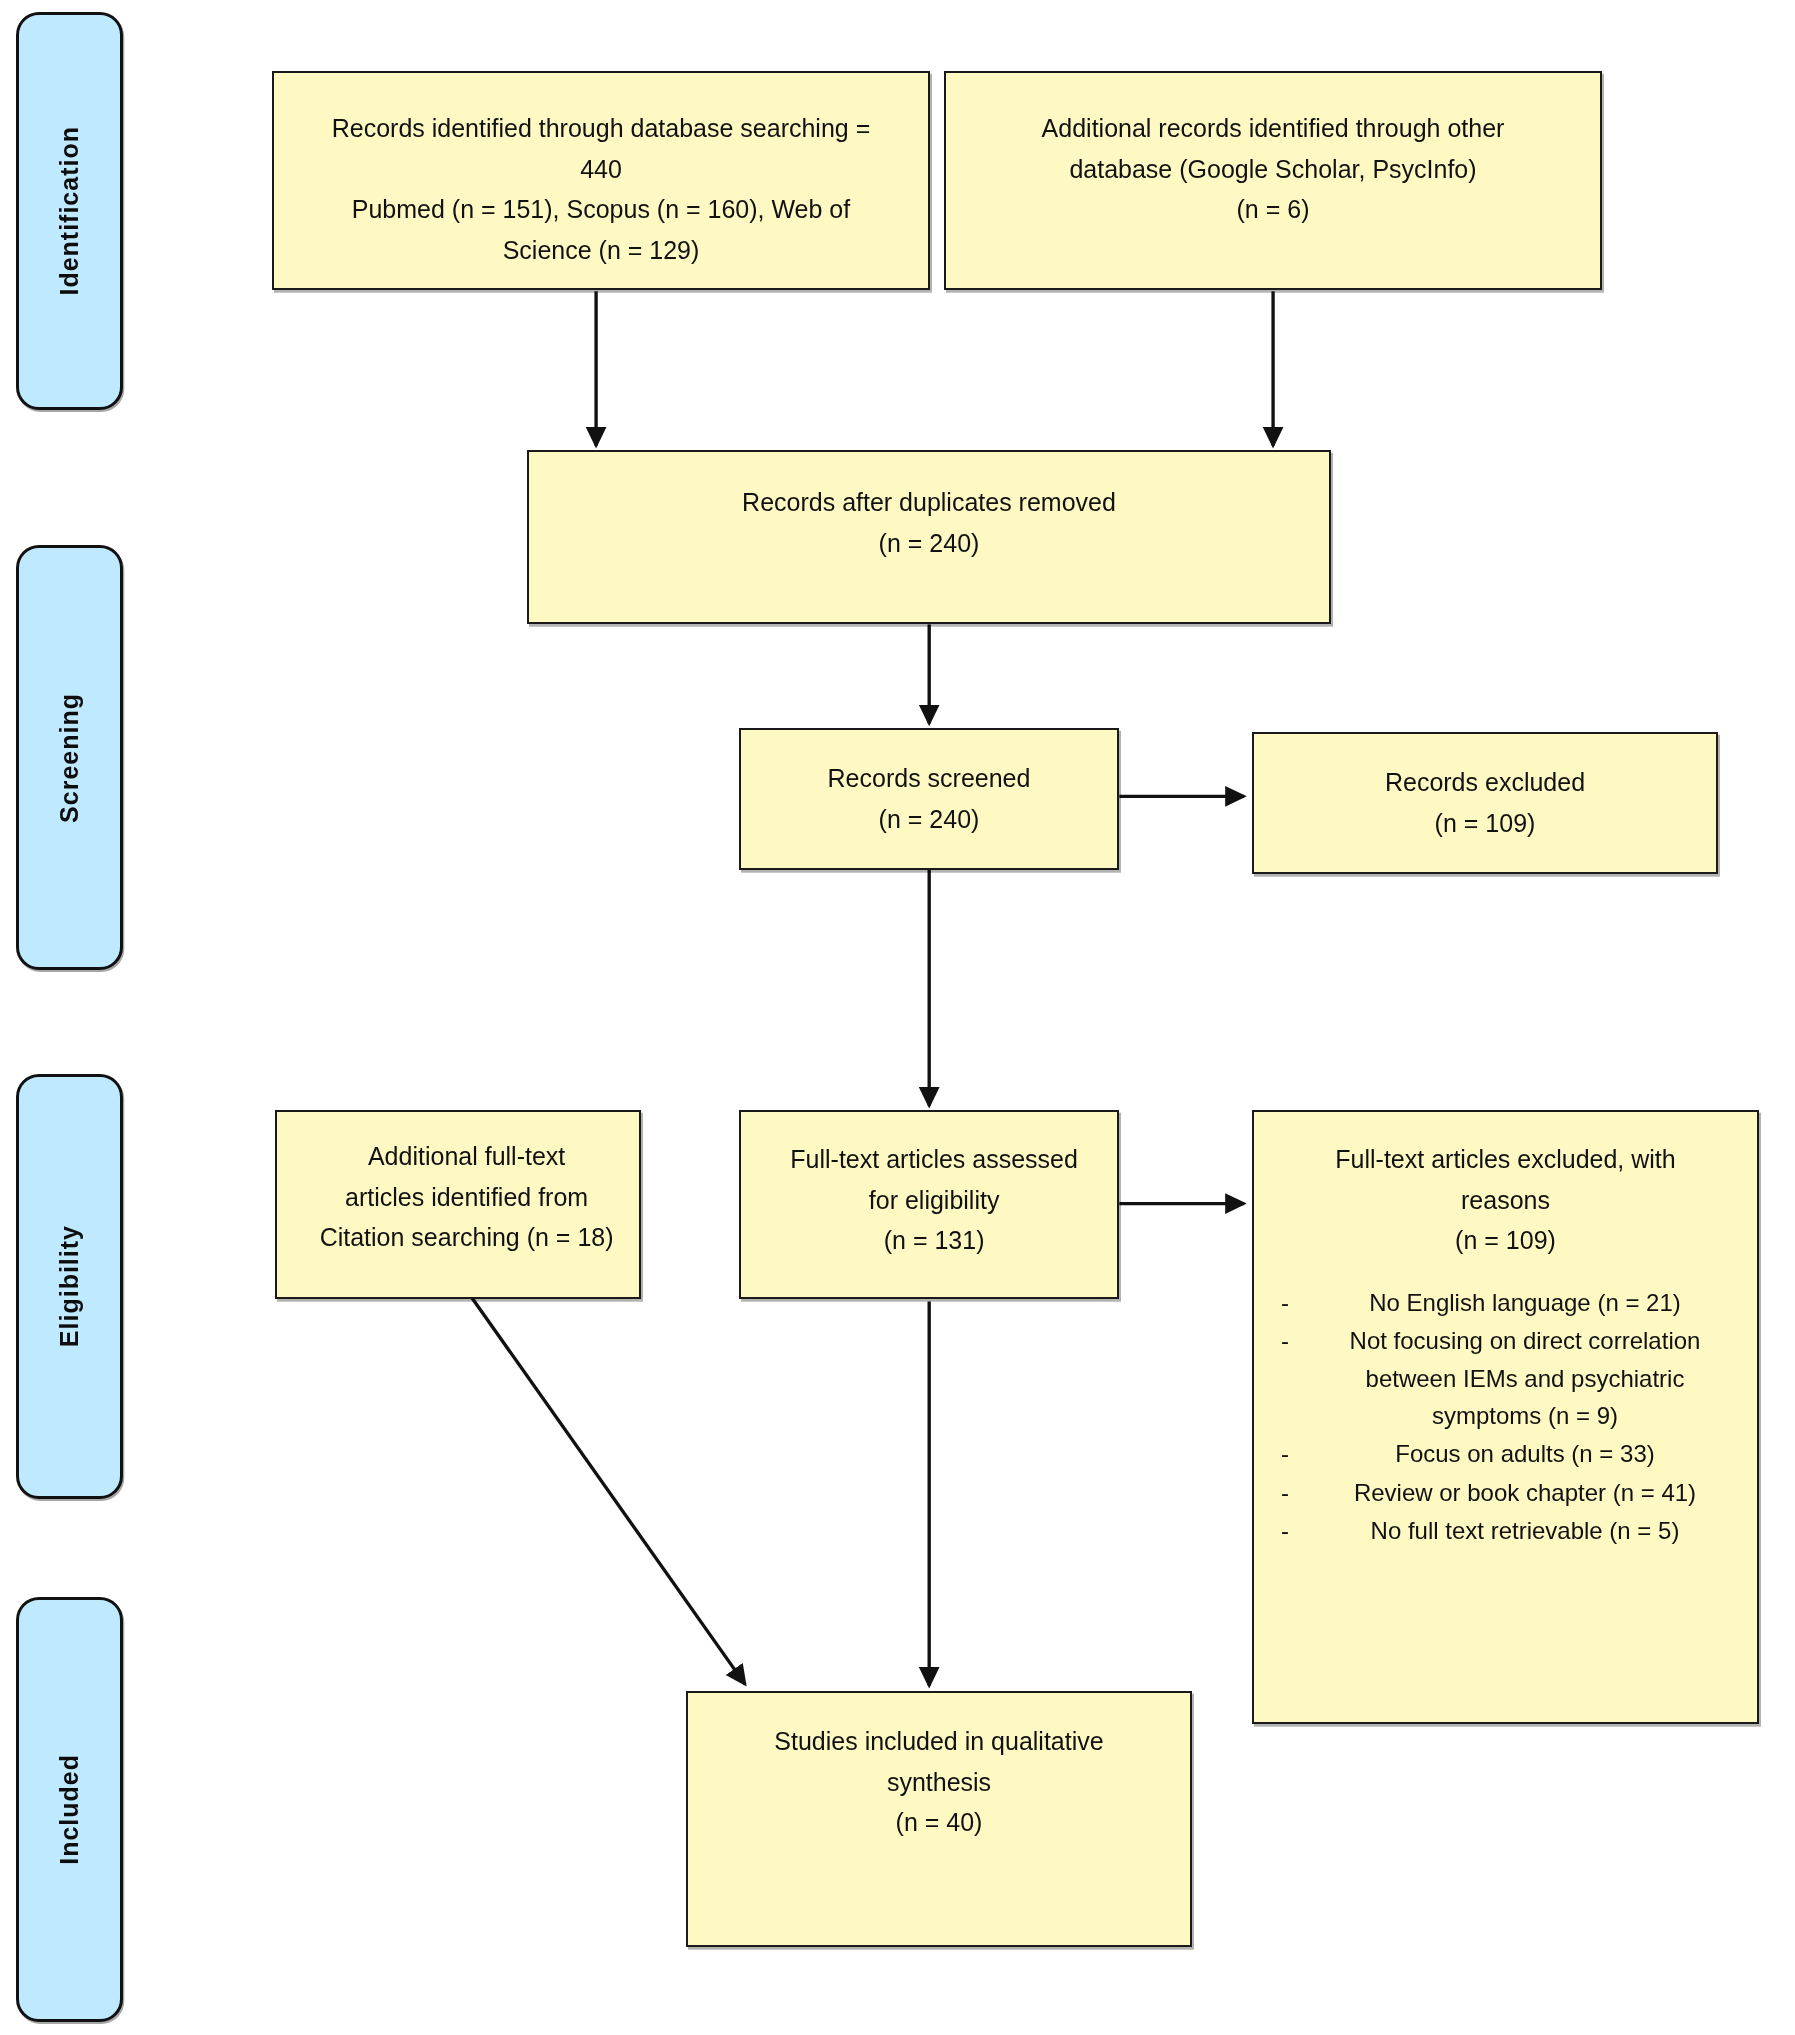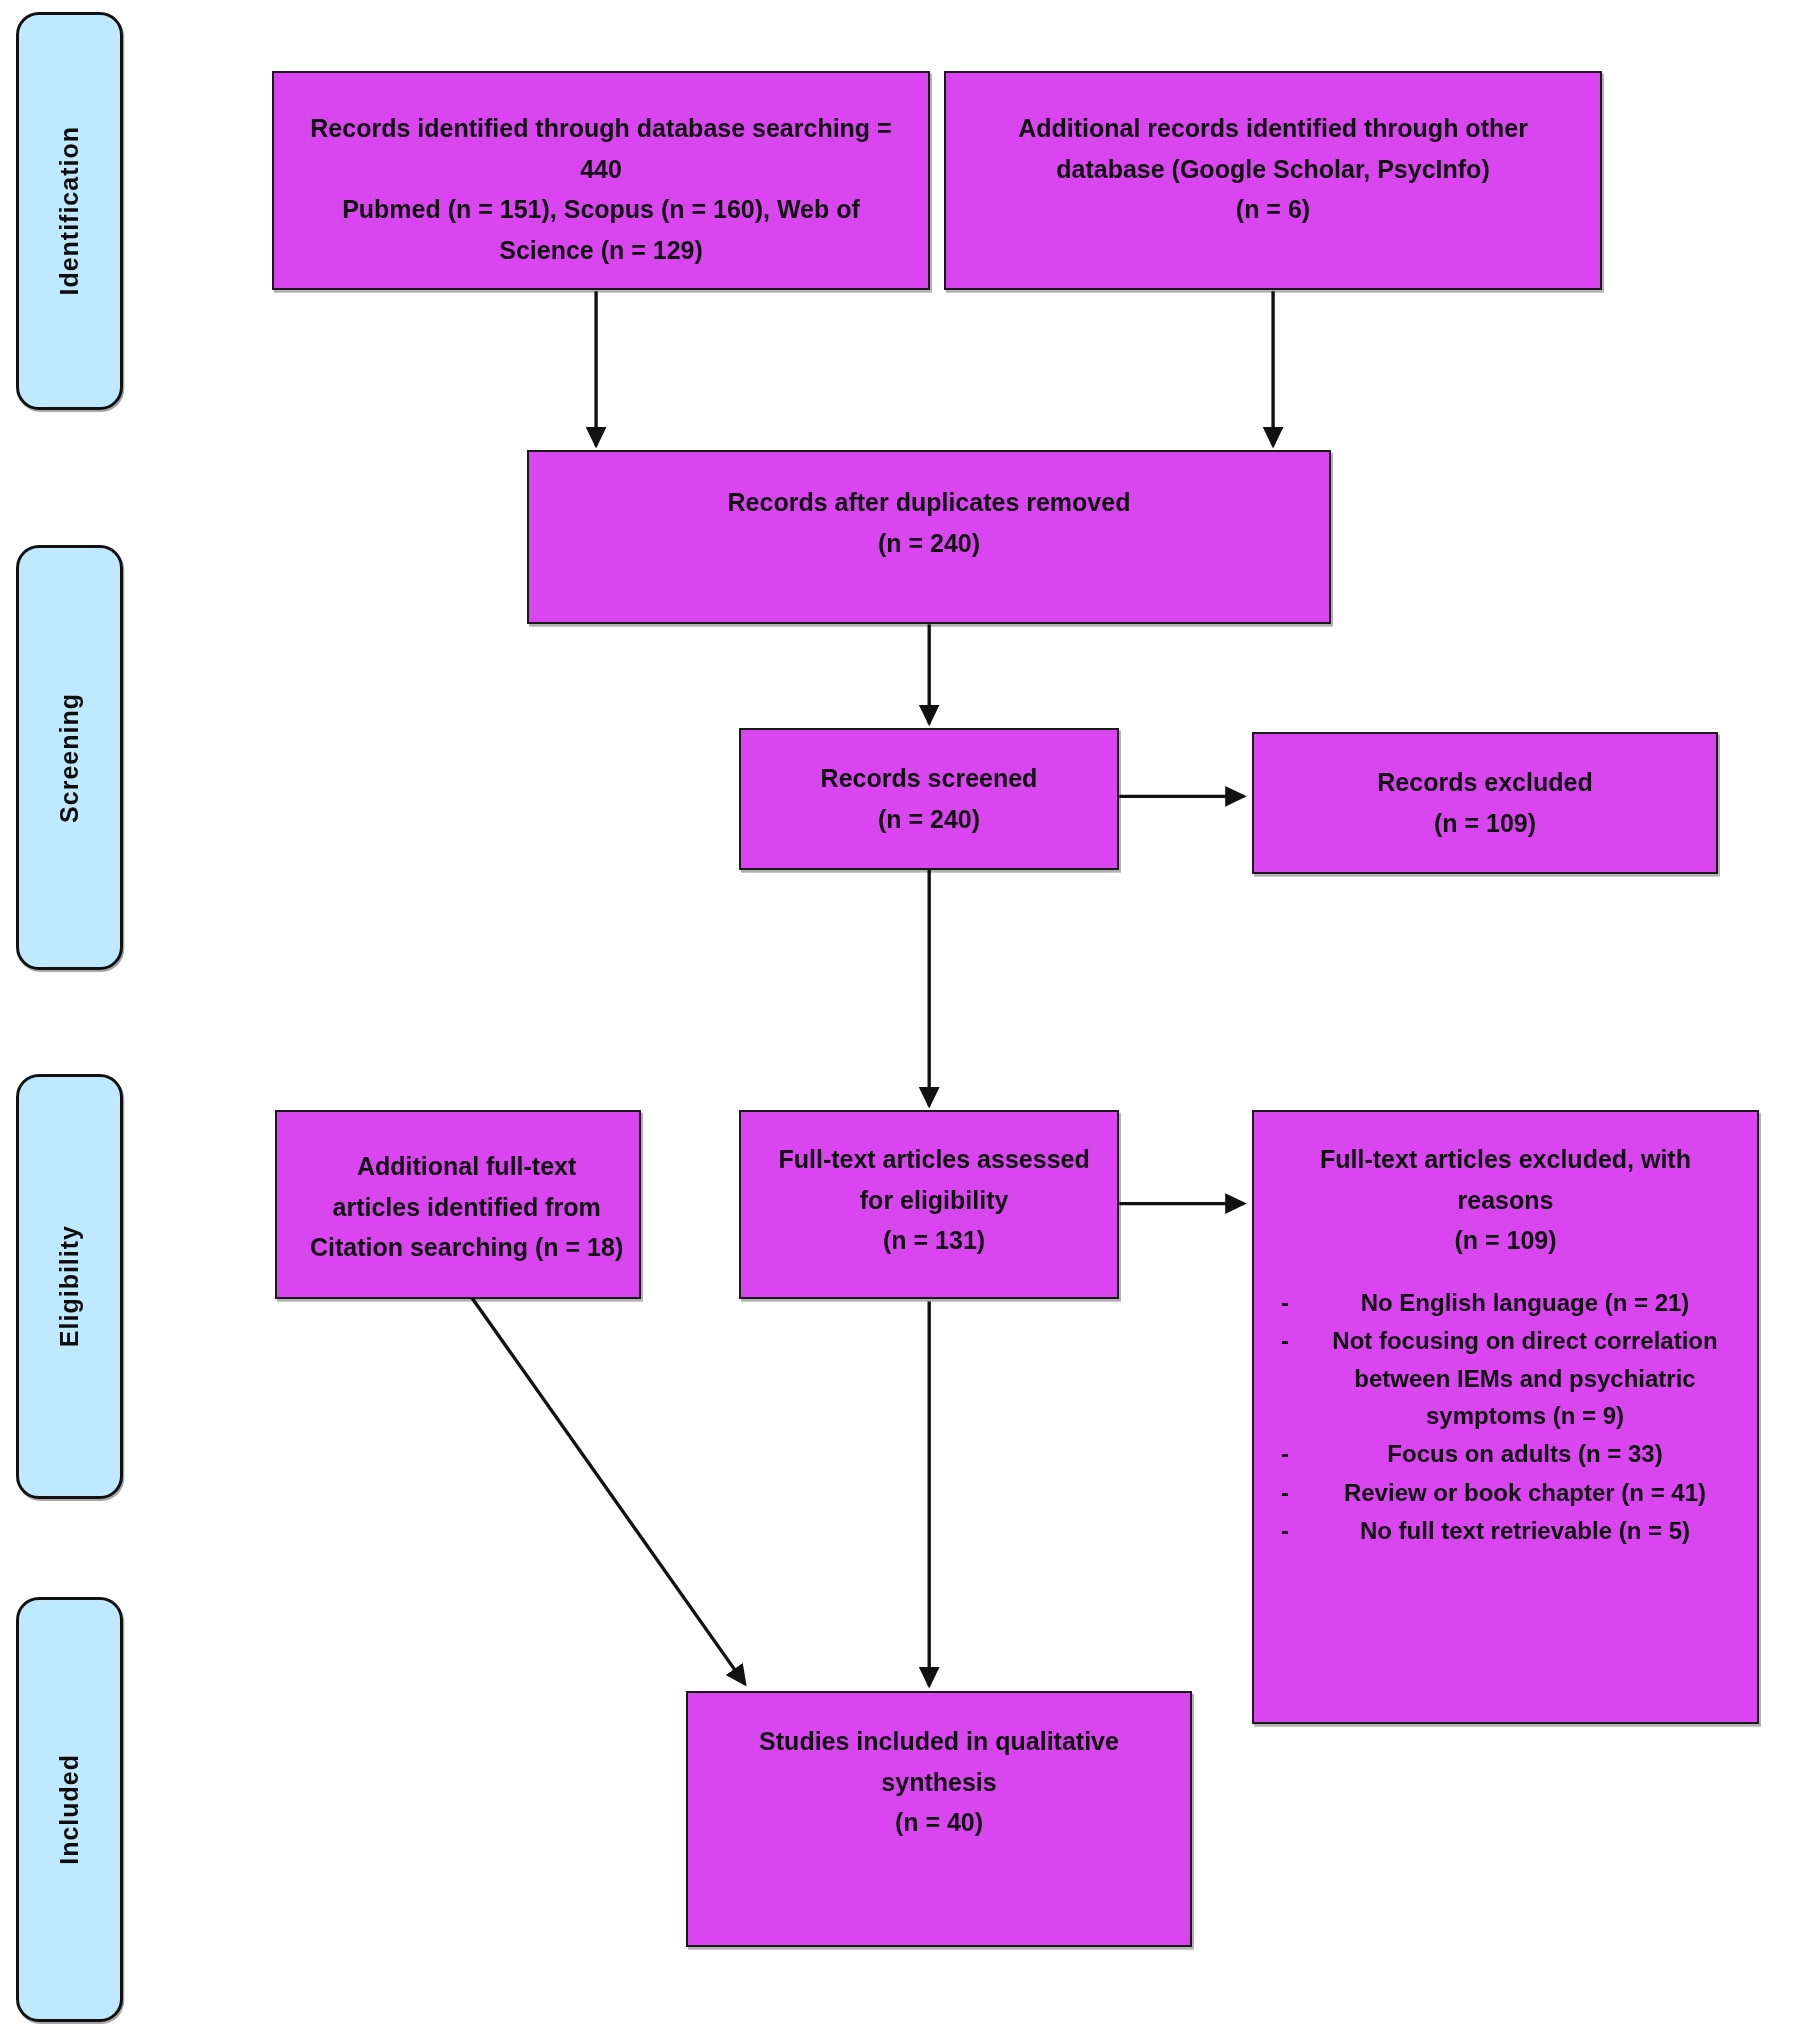--- a/index.html
+++ b/index.html
@@ -41,25 +41,24 @@
     font-weight: bold;
     font-size: 25px;
     letter-spacing: 1px;
     color: #0d0d0d;
     white-space: nowrap;
   }
 
   
   .flow-box {
     position: absolute;
-    background: #d946ef;
+    background: #fef9c3;
     border: 2.7px solid #1a1a1a;
     box-sizing: border-box;
     box-shadow: 2px 2.7px 0 rgba(0,0,0,0.30);
-    font-weight: bold;
   }
   .flow-box .box-text {
     position: absolute;
     left: 0;
     right: 0;
     text-align: center;
     font-size: 25px;
     line-height: 1.62;
     color: #111111;
     padding: 0 10.8px;
@@ -179,21 +178,21 @@
   </div>
 
   <div class="flow-box" style="left:1252px; top:732px; width:466px; height:142px;">
     <div class="box-text" style="top:28px;">
       <span class="ln">Records excluded</span>
       <span class="ln">(n = 109)</span>
     </div>
   </div>
 
   <div class="flow-box" style="left:275px; top:1110px; width:366px; height:189px;">
-    <div class="box-text" style="top:34px;padding-left:28px;">
+    <div class="box-text" style="top:24px;padding-left:28px;">
       <span class="ln">Additional full-text</span>
       <span class="ln">articles identified from</span>
       <span class="ln">Citation searching (n = 18)</span>
     </div>
   </div>
 
   <div class="flow-box" style="left:739px; top:1110px; width:380px; height:189px;">
     <div class="box-text" style="top:27px;padding-left:21px;">
       <span class="ln">Full-text articles assessed</span>
       <span class="ln">for eligibility</span>

